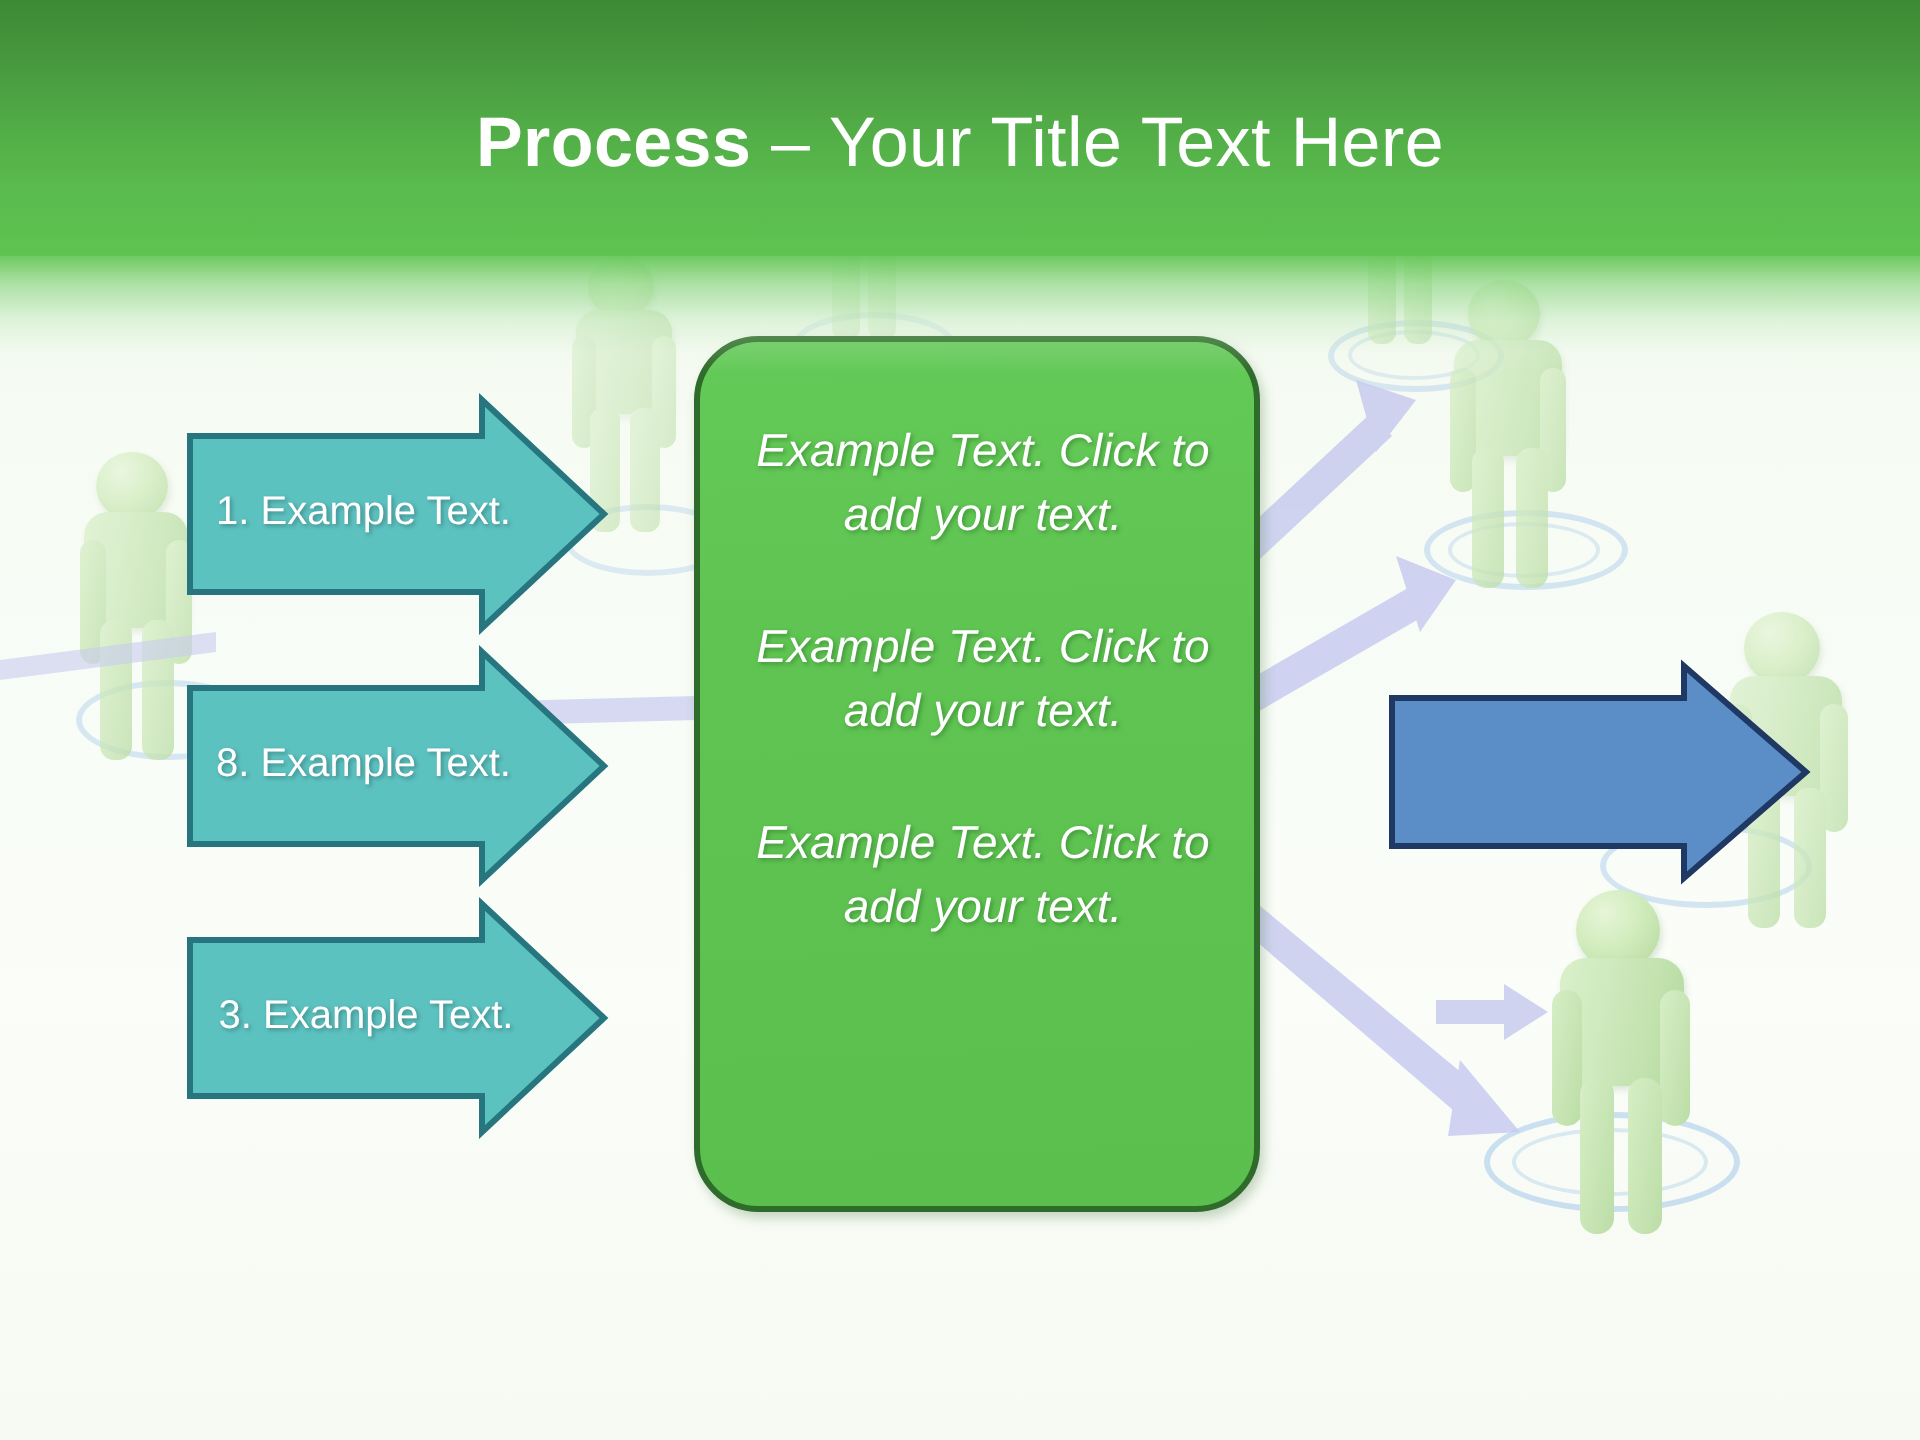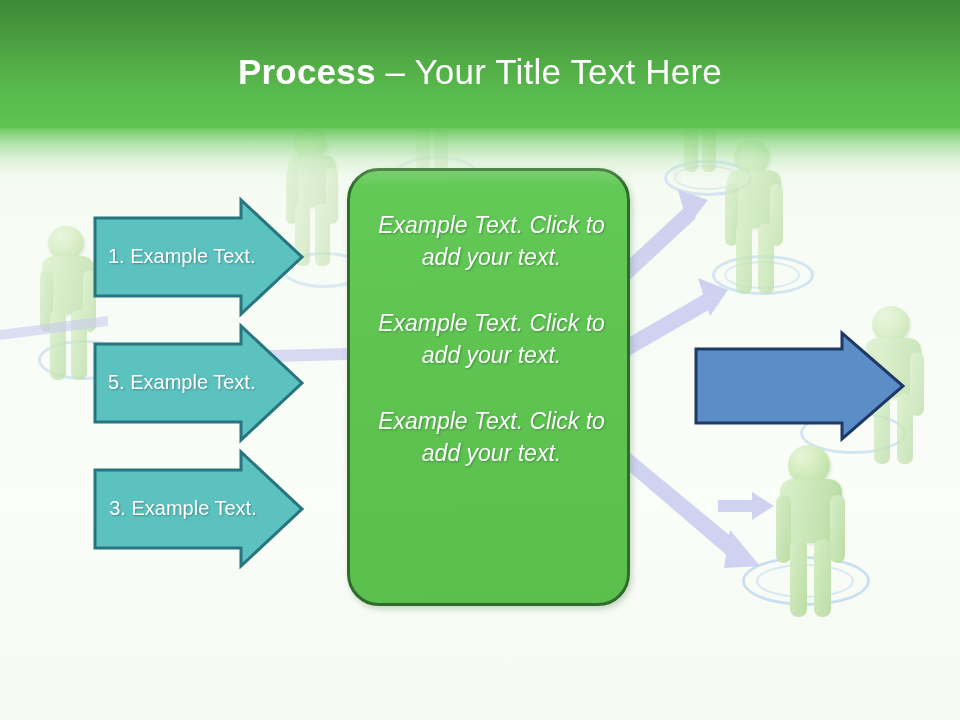--- a/index.html
+++ b/index.html
@@ -301,21 +301,21 @@
       <polygon points="2,20 148,20 148,2 209,59 148,116 148,98 2,98" fill="#5cc2c0" stroke="#27757e" stroke-width="3" stroke-linejoin="miter"></polygon>
     </svg>
   </div>
   <div class="callout-label" style="left:108px; top:245px; width:150px;">1.  Example Text.</div>
 
   <div class="callout-arrow" style="left:93px; top:324px; width:212px; height:118px;">
     <svg width="212" height="118" viewBox="0 0 212 118">
       <polygon points="2,20 148,20 148,2 209,59 148,116 148,98 2,98" fill="#5cc2c0" stroke="#27757e" stroke-width="3" stroke-linejoin="miter"></polygon>
     </svg>
   </div>
-  <div class="callout-label" style="left:108px; top:371px; width:150px;">5.  Example Text.</div>
+  <div class="callout-label" style="left:108px; top:371px; width:150px;">8.  Example Text.</div>
 
   <div class="callout-arrow" style="left:93px; top:450px; width:212px; height:118px;">
     <svg width="212" height="118" viewBox="0 0 212 118">
       <polygon points="2,20 148,20 148,2 209,59 148,116 148,98 2,98" fill="#5cc2c0" stroke="#27757e" stroke-width="3" stroke-linejoin="miter"></polygon>
     </svg>
   </div>
   <div class="callout-label" style="left:108px; top:497px; width:150px;text-align:center;">3.  Example Text.</div>
 
   <div class="center-panel">
     <div class="panel-body">

